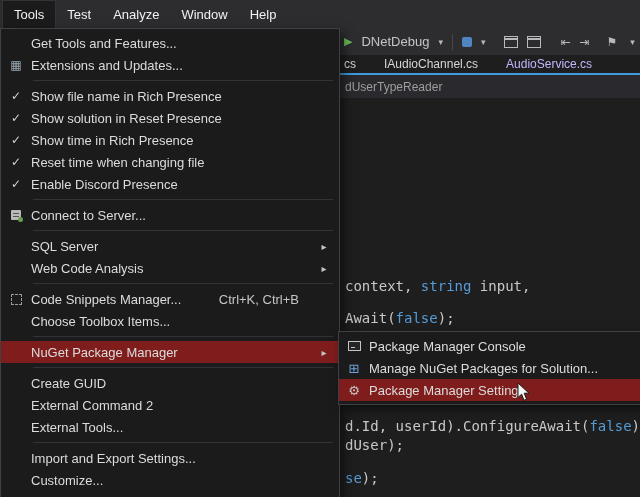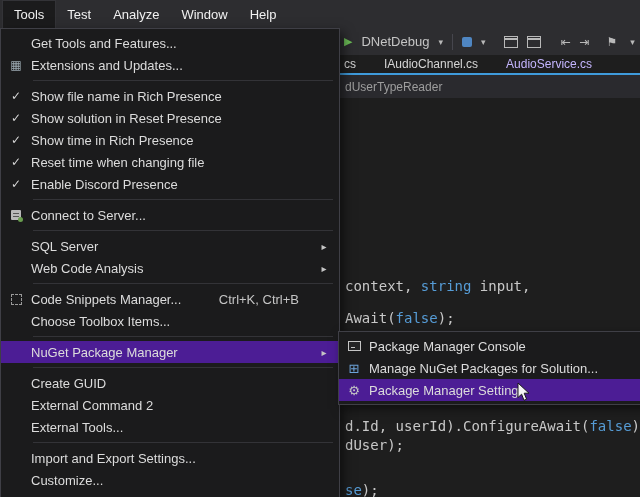--- a/index.html
+++ b/index.html
@@ -41,21 +41,21 @@
   .kw{color:#569cd6;}
 
   
   .menu{position:absolute;top:28px;left:0;width:340px;height:520px;background:#1b1b1c;
         border:1px solid #3f3f46;box-shadow:4px 4px 10px rgba(0,0,0,.5);
         padding-top:3px;font-size:13px;color:#dcdcdc;box-sizing:border-box;}
   .submenu{position:absolute;top:331px;left:338px;width:310px;background:#1b1b1c;
            border:1px solid #3f3f46;box-shadow:4px 4px 10px rgba(0,0,0,.5);
            padding:3px 0;font-size:13px;color:#dcdcdc;box-sizing:border-box;}
   .mi{height:22px;display:flex;align-items:center;padding-right:6px;cursor:default;}
-  .mi.hl{background:#4c1d95;}
+  .mi.hl{background:#7f1d1d;}
   .mic{flex:0 0 30px;display:flex;justify-content:center;align-items:center;}
   .mil{flex:1;white-space:nowrap;}
   .mis{color:#c5c5c5;margin-right:16px;white-space:nowrap;}
   .mie{flex:0 0 18px;text-align:center;color:#c5c5c5;font-size:10px;}
   .msep{height:1px;background:#333337;margin:4px 6px 4px 32px;}
   .check{color:#d7d7d7;font-size:12px;}
 
   
   .i-ext{color:#9aa7b0;font-size:12px;}
   .i-db{width:10px;height:9px;background:#ccbd85;border-radius:4px 4px 2px 2px;position:relative;}
@@ -107,21 +107,21 @@
 
   <div class="breadcrumb">
     <span>dUserTypeReader</span>
   </div>
 
   <div>
     <div class="code-line" style="top:279px"><span>context, </span><span class="kw">string</span><span> input,</span></div>
     <div class="code-line" style="top:311px"><span>Await(</span><span class="kw">false</span><span>);</span></div>
     <div class="code-line" style="top:419px"><span>d.Id, userId).ConfigureAwait(</span><span class="kw">false</span><span>);</span></div>
     <div class="code-line" style="top:438px"><span>dUser);</span></div>
-    <div class="code-line" style="top:483px"><span class="kw">se</span><span>);</span></div>
+    <div class="code-line" style="top:471px"><span class="kw">se</span><span>);</span></div>
   </div>
 
   <div class="menu">
     <div class="mi">
       <span class="mic"></span>
       <span class="mil">Get Tools and Features...</span>
       <span class="mie"></span>
     </div>
     <div class="mi">
       <span class="mic">

